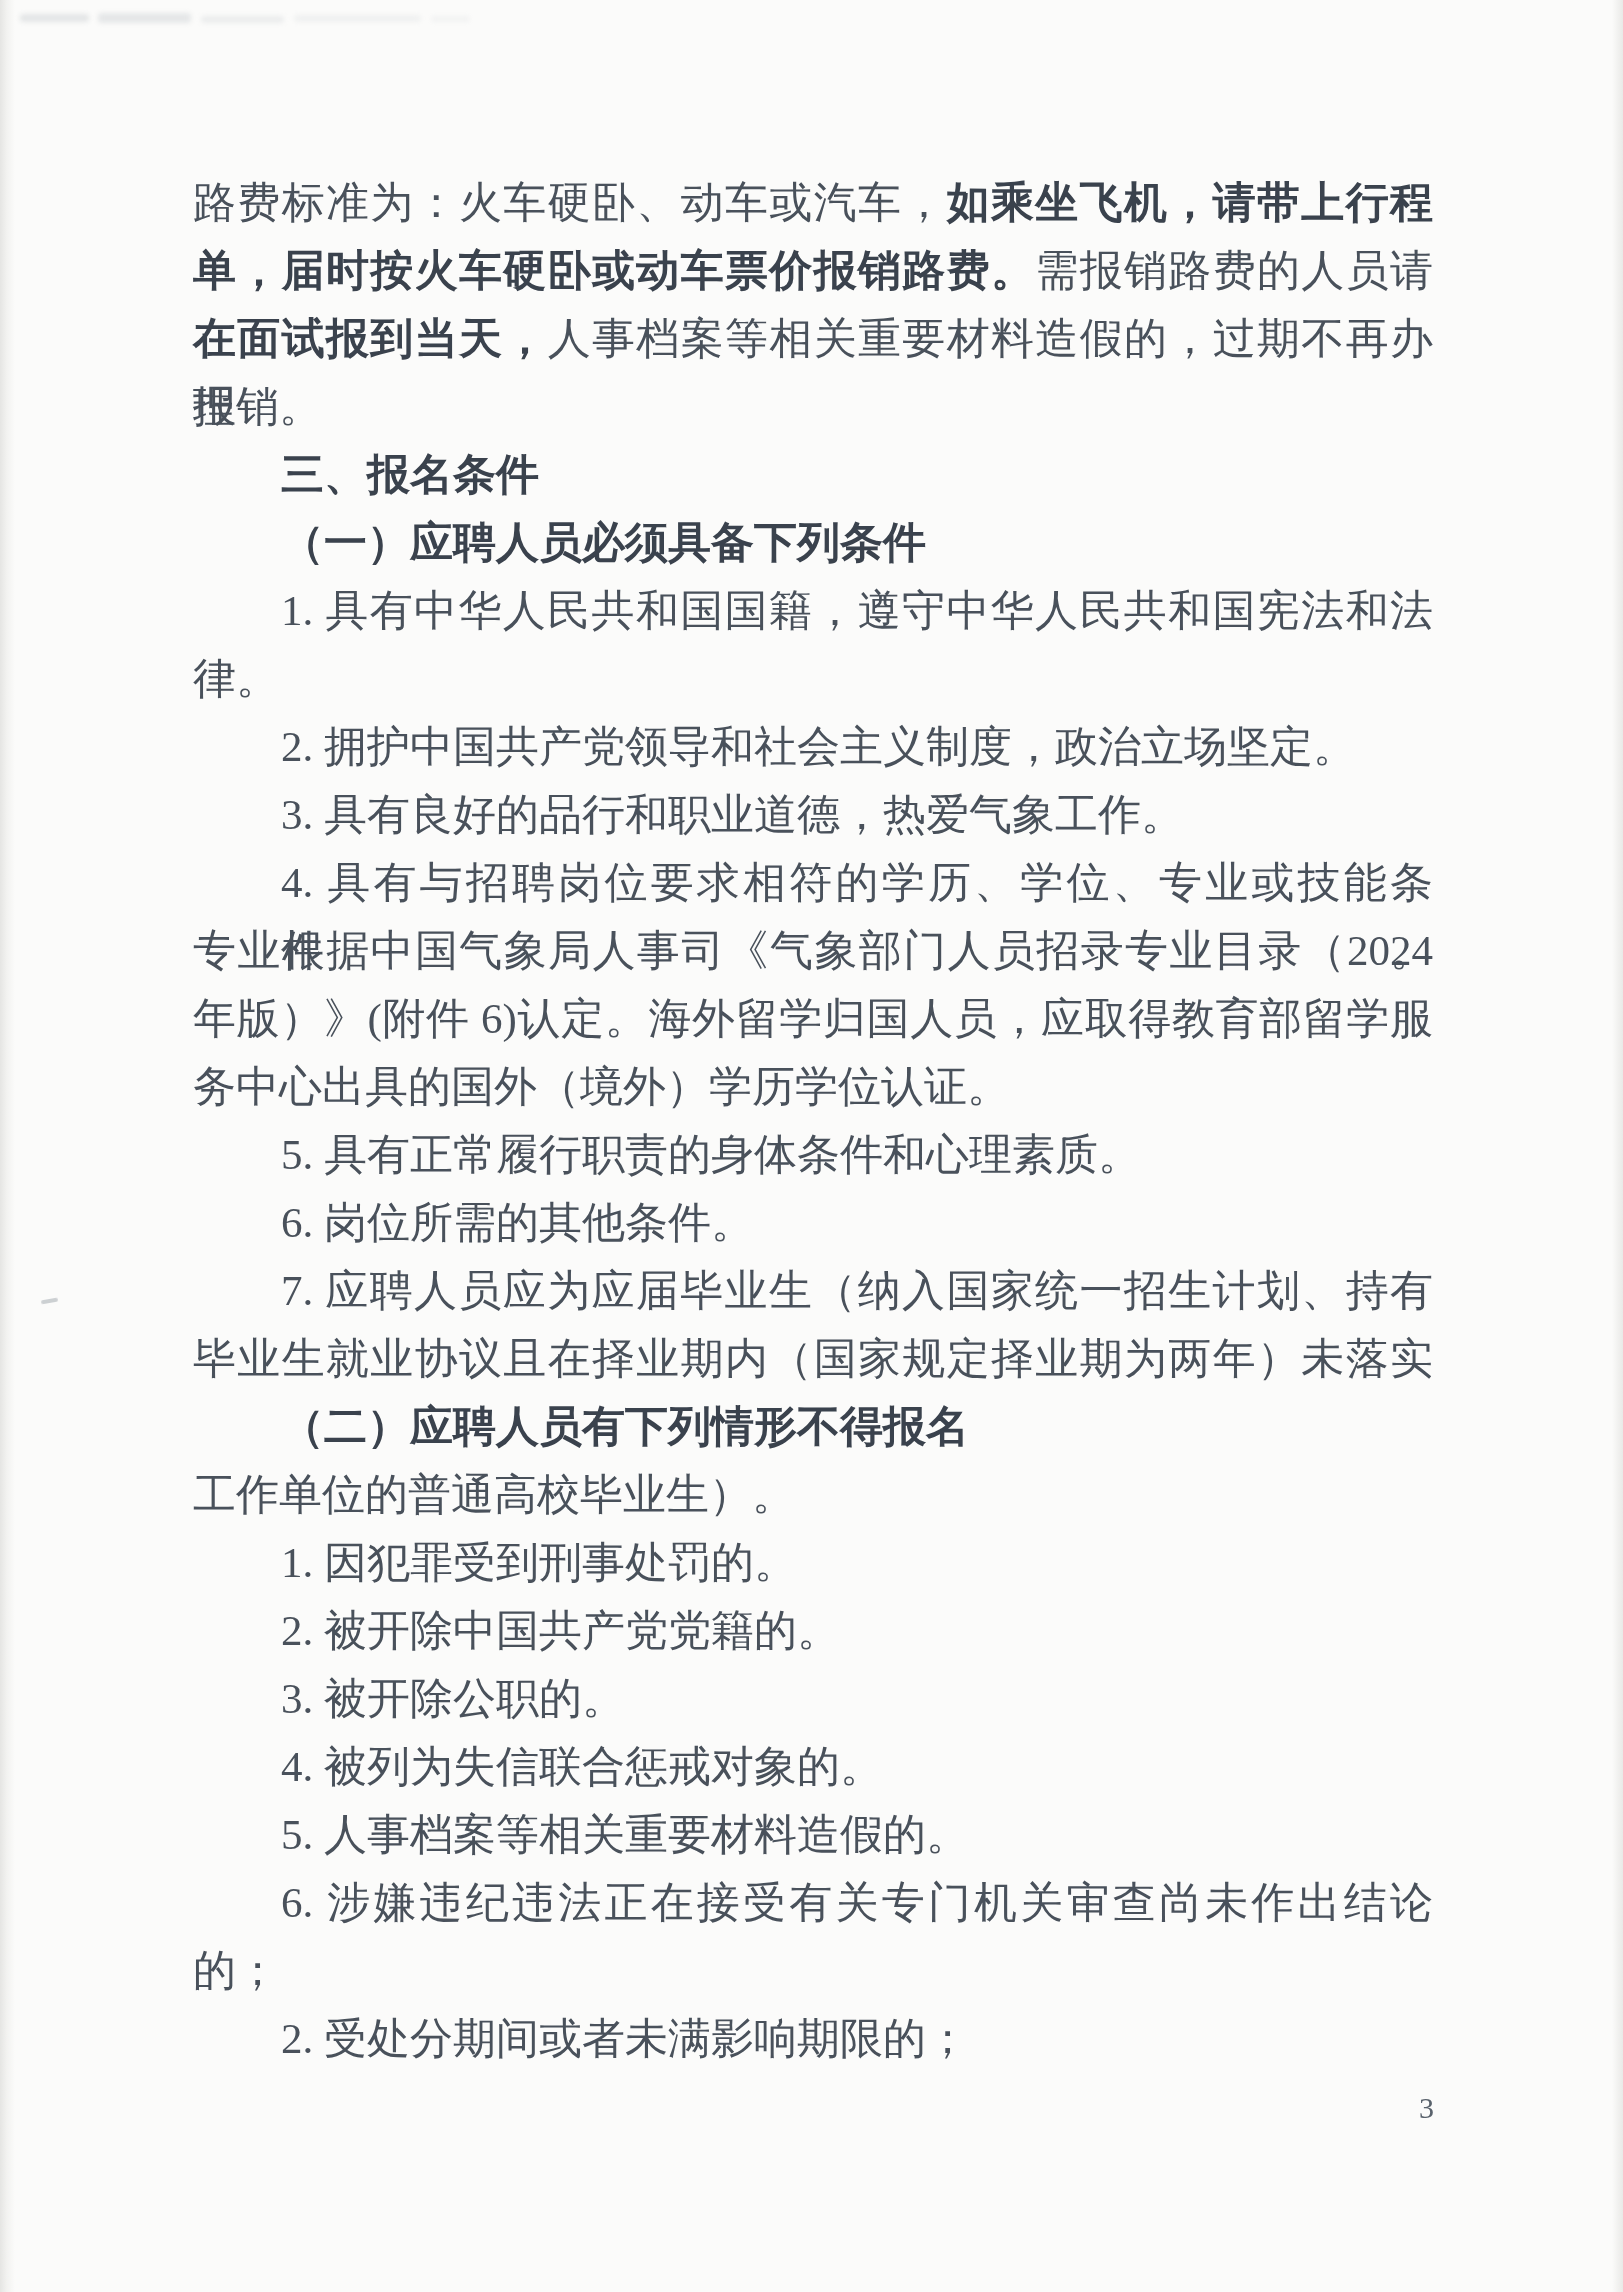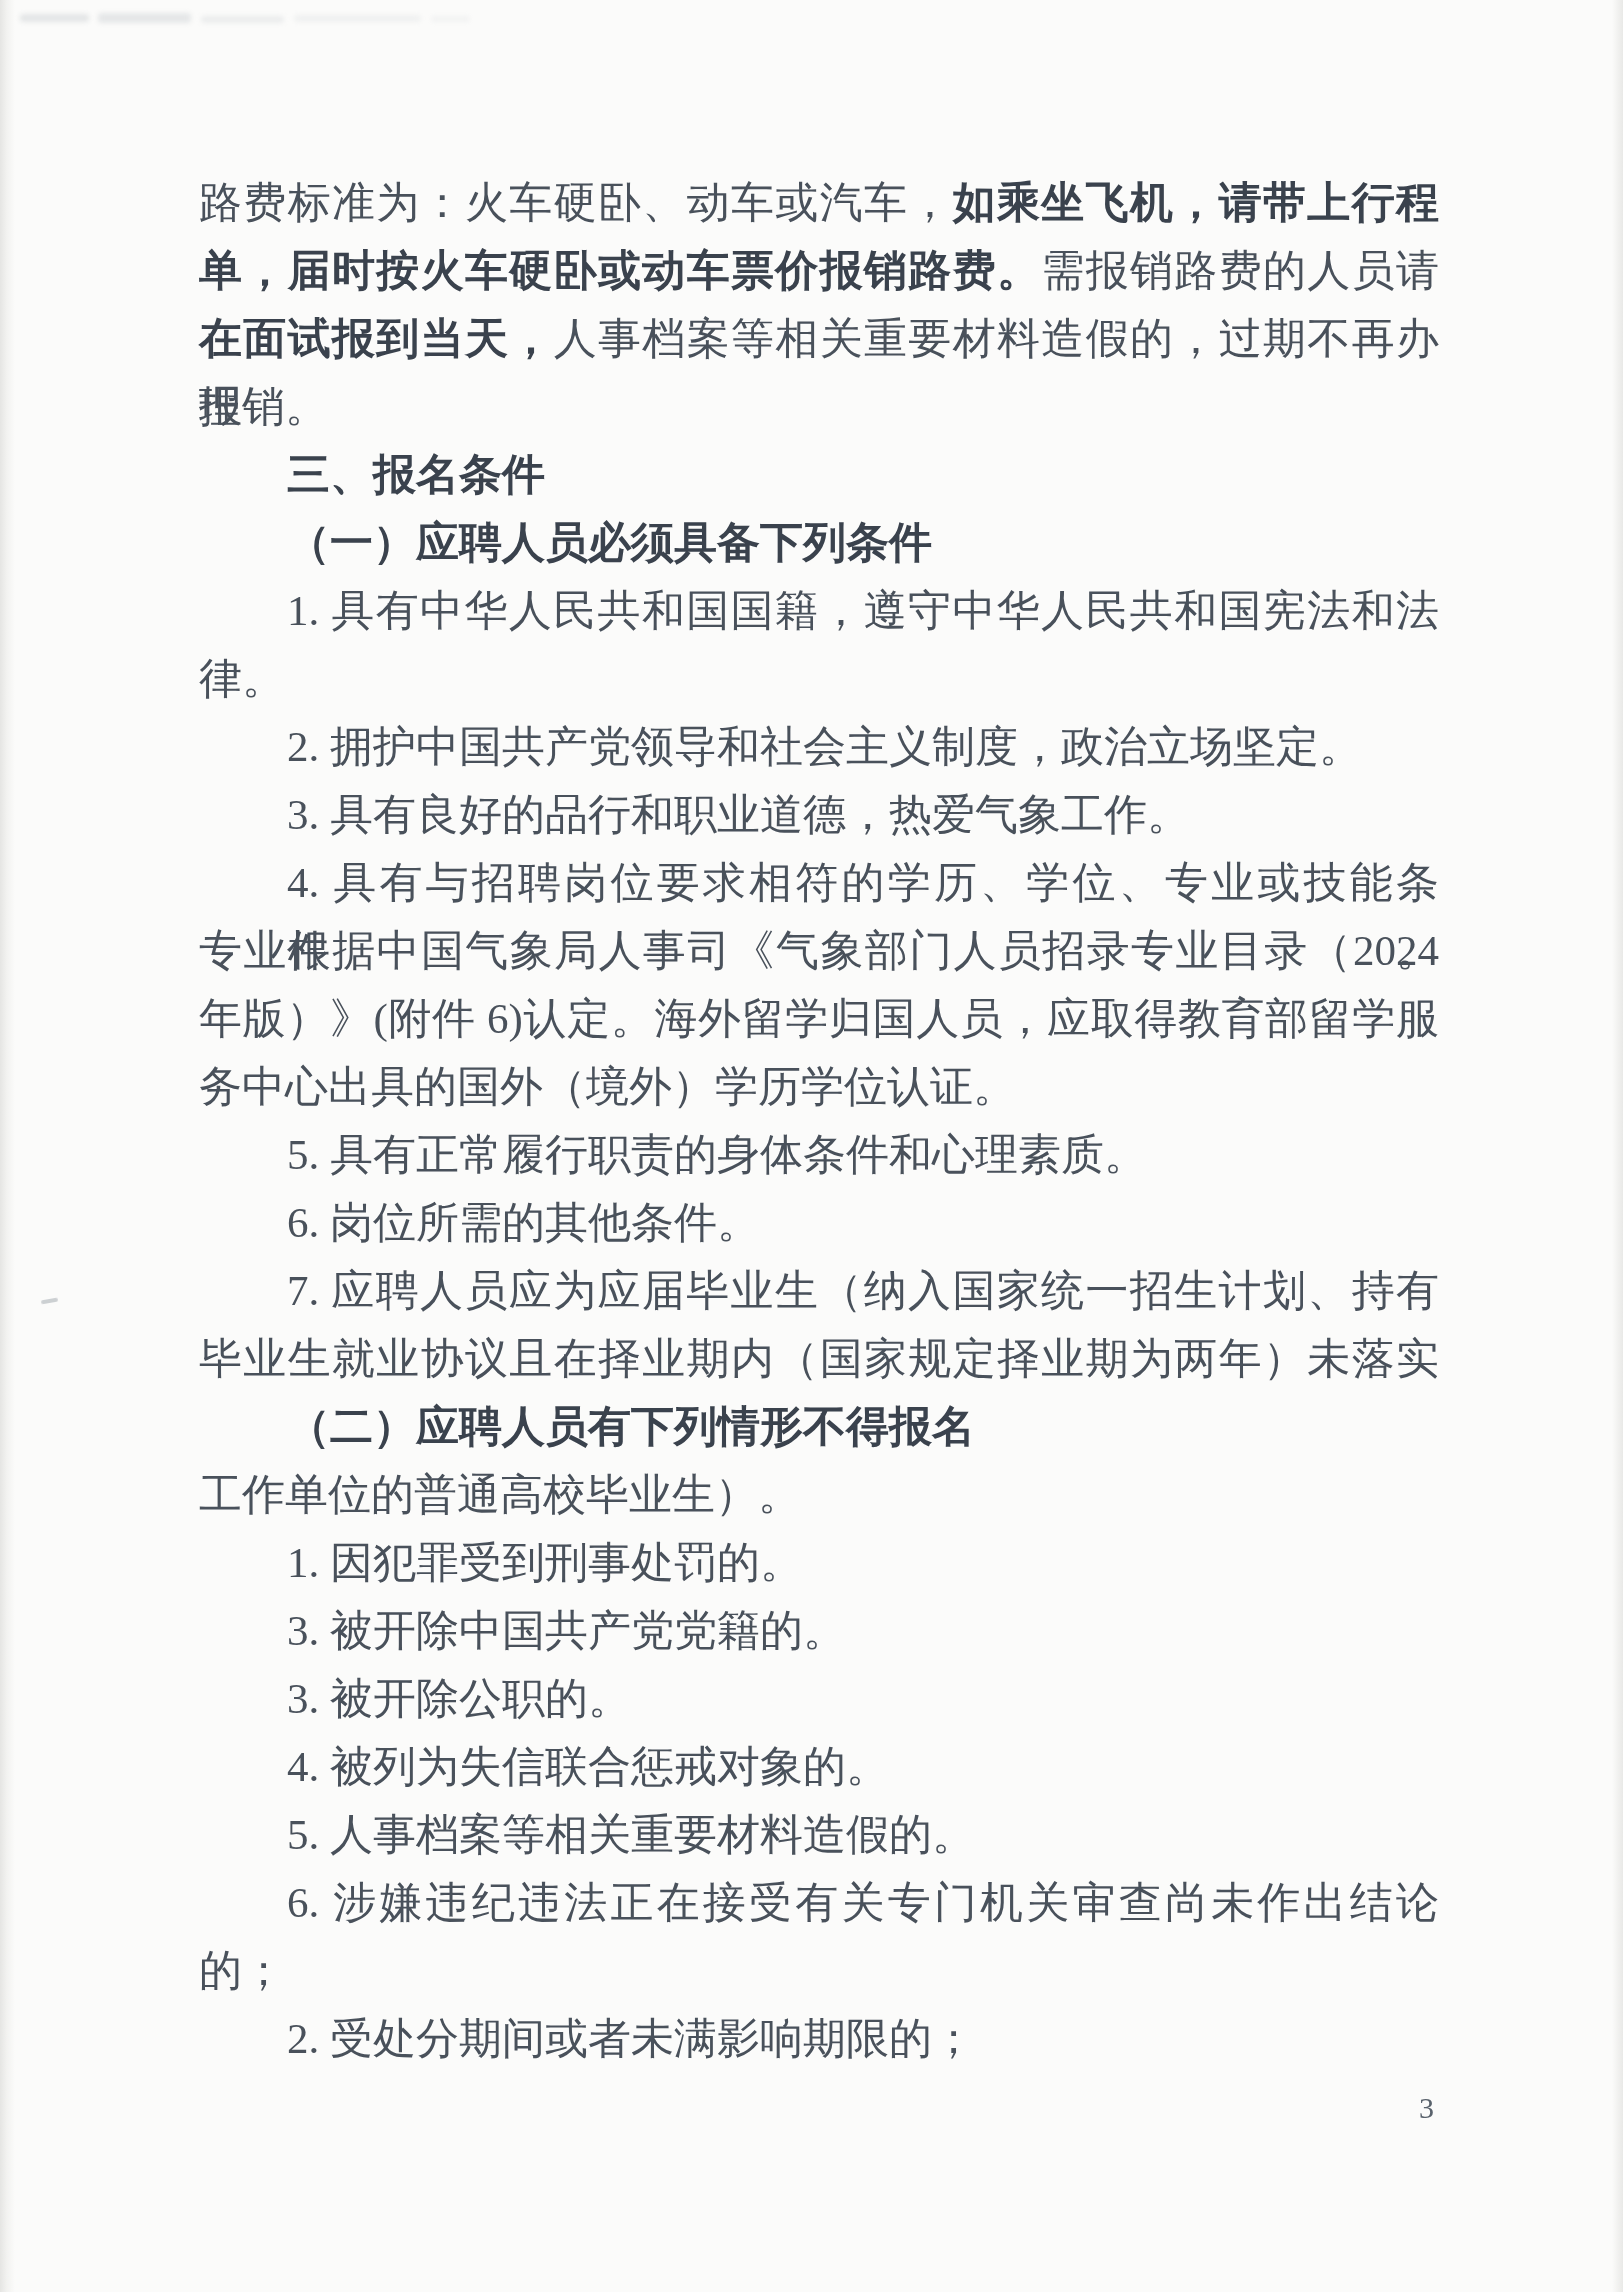--- a/index.html
+++ b/index.html
@@ -2,21 +2,21 @@
 <html><head>
 <meta charset="utf-8">
 <title>Scanned Document Page</title>
 <style>
   html,body{margin:0;padding:0;background:#ffffff;}
   .page{
     position:relative;width:1623px;height:2293px;
     background:#fbfbfa;overflow:hidden;
     font-family:"Liberation Serif","DejaVu Serif",serif;
   }
-  .text-block{position:absolute;left:199px;top:169px;width:1240px;color:#49515b;}
+  .text-block{position:absolute;left:193px;top:169px;width:1240px;color:#49515b;}
   .line{height:68px;line-height:68px;font-size:43px;white-space:normal;}
   .j{text-align:justify;text-align-last:justify;}
   .ind{padding-left:88px;}
   .b{font-weight:700;color:#3a424d;}
   .page-number{
     position:absolute;left:1407px;top:2090px;width:39px;
     font-size:30px;line-height:1.2;color:#59626c;text-align:center;
   }
   
   .edge-left{position:absolute;left:0;top:0;bottom:0;width:14.7px;
@@ -84,21 +84,21 @@
     <div class="line ind j"><span>7. 应聘人员应为应届毕业生（纳入国家统一招生计划、持有</span></div>
 
     <div class="line j"><span>毕业生就业协议且在择业期内（国家规定择业期为两年）未落实</span></div>
 
     <div class="line ind"><span class="b">（二）应聘人员有下列情形不得报名</span></div>
 
     <div class="line"><span>工作单位的普通高校毕业生）。</span></div>
 
     <div class="line ind"><span>1. 因犯罪受到刑事处罚的。</span></div>
 
-    <div class="line ind"><span>3. 被开除中国共产党党籍的。</span></div>
+    <div class="line ind"><span>2. 被开除中国共产党党籍的。</span></div>
 
     <div class="line ind"><span>3. 被开除公职的。</span></div>
 
     <div class="line ind"><span>4. 被列为失信联合惩戒对象的。</span></div>
 
     <div class="line ind"><span>5. 人事档案等相关重要材料造假的。</span></div>
 
     <div class="line ind j"><span>6. 涉嫌违纪违法正在接受有关专门机关审查尚未作出结论</span></div>
 
     <div class="line"><span>的；</span></div>

